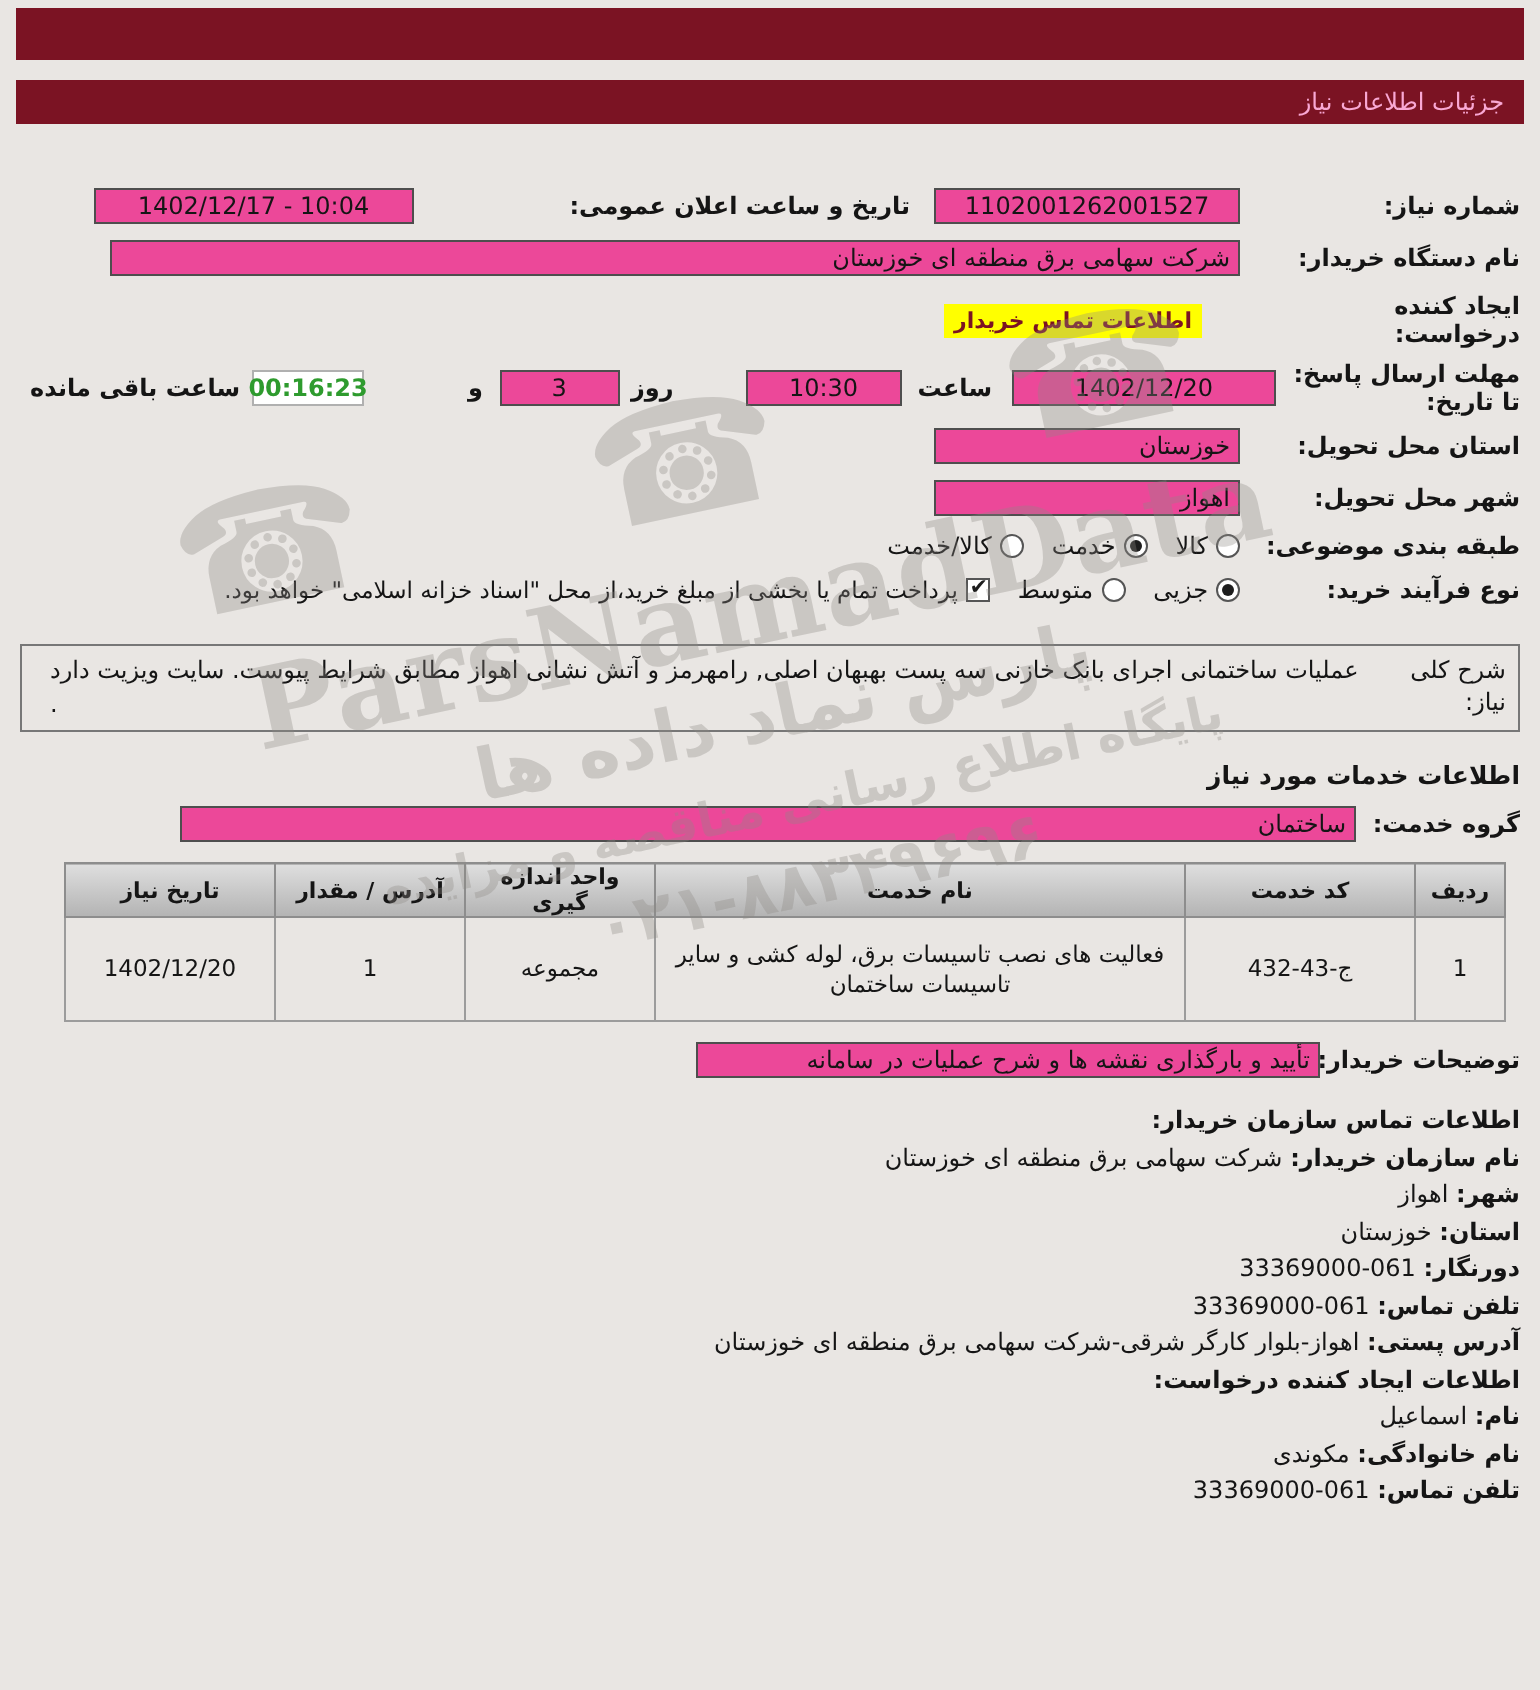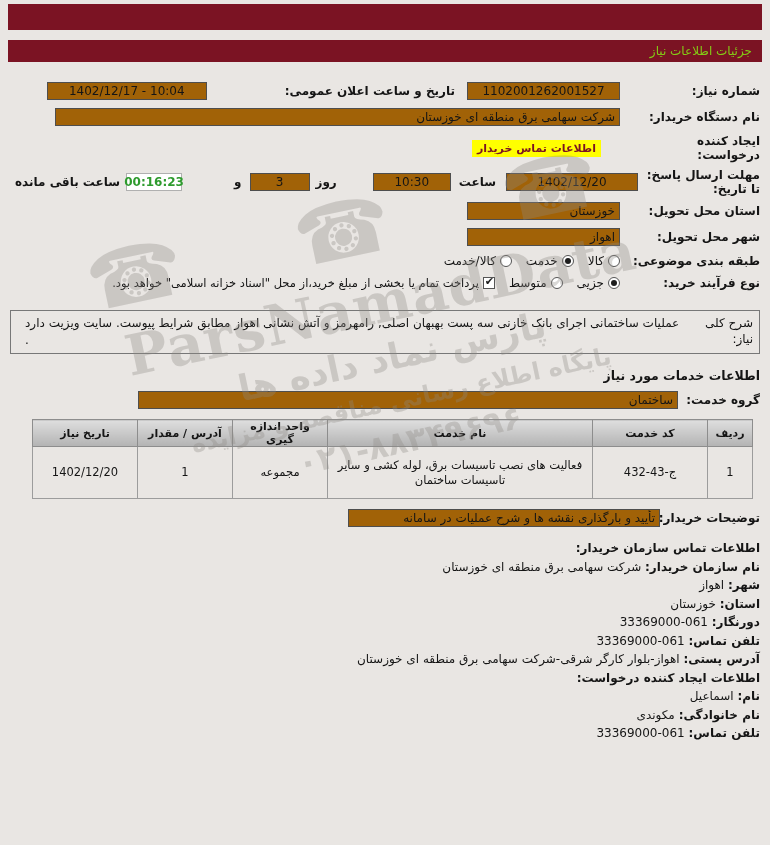--- a/index.html
+++ b/index.html
@@ -1,26 +1,26 @@
 <!DOCTYPE html>
 <html lang="fa" style="--maroon: #7b1323; --highlight_bg: #ffff00; --highlight_text: #7b1323; --countdown: #2e9b2e; --page_bg: #e9e6e3;"><head>
 <meta charset="utf-8">
 <title>جزئیات اطلاعات نیاز</title>
 <style>
   *{box-sizing:border-box;margin:0;padding:0}
   html,body{background:#cfccc9}
   .page{width:770px;height:845px;background:var(--page_bg,#e9e6e3);position:relative;overflow:hidden;
         direction:rtl;font-family:"DejaVu Sans","Liberation Sans",sans-serif;font-size:12px;color:#151515;margin:0 auto}
   .topbar{height:26px;margin:4px 8px 0;background:var(--maroon,#7b1323)}
-  .titlebar{height:22px;margin:10px 8px 0;background:var(--maroon,#7b1323);color:#84cc16;display:flex;align-items:center;padding:0 10px;font-size:12px}
+  .titlebar{height:22px;margin:10px 8px 12px;background:var(--maroon,#7b1323);color:#f9a8d4;display:flex;align-items:center;padding:0 10px;font-size:12px}
   .form{padding:20px 10px 0}
   .row{display:flex;align-items:center;margin-bottom:8px}
   .lbl{font-weight:bold;flex-shrink:0;white-space:nowrap}
   .wrapLbl{white-space:normal;line-height:14px}
-  .inp{background:#a16207;border:1px solid #4e4e4e;height:18px;display:flex;align-items:center;padding:0 4px;
+  .inp{background:#ec4899;border:1px solid #4e4e4e;height:18px;display:flex;align-items:center;padding:0 4px;
        flex-shrink:0;white-space:nowrap;overflow:hidden;font-size:12px}
   .center{justify-content:center}
   .ltr{direction:ltr}
   .link-hl{background:var(--highlight_bg,#ffff00);color:var(--highlight_text,#7b1323);font-weight:bold;font-size:11px;
            height:17px;display:flex;align-items:center;padding:0 5px;flex-shrink:0;cursor:pointer;white-space:nowrap}
   .cd{background:#fff;border:1px solid #b0b0b0;color:var(--countdown,#2e9b2e);font-weight:bold;height:18px;width:56px;
       display:flex;align-items:center;justify-content:center;direction:ltr;font-size:12px;flex-shrink:0}
   .opt{display:flex;align-items:center;margin-left:14px;flex-shrink:0}
   .opt .optlbl{font-weight:normal;margin-right:4px;white-space:nowrap}
   .radio{width:12px;height:12px;border:1px solid #555;border-radius:50%;background:#fff;position:relative;flex-shrink:0}
@@ -136,21 +136,21 @@
 
   <div class="desc-box">
     <span class="desc-lbl">شرح کلی نیاز:</span>
     <div class="desc-text">عملیات ساختمانی اجرای بانک خازنی سه پست بهبهان اصلی, رامهرمز و آتش نشانی اهواز مطابق شرایط پیوست. سایت ویزیت دارد .</div>
   </div>
 
   <div class="section-title">اطلاعات خدمات مورد نیاز</div>
 
   <div class="inline-row">
     <span class="lbl" style="width:82px">گروه خدمت:</span>
-    <span class="inp" style="width:540px">ساختمان</span>
+    <span class="inp" style="width:588px">ساختمان</span>
   </div>
 
   <table class="svc-table">
     <colgroup>
       <col style="width:45px">
         <col style="width:115px">
         <col style="width:265px">
       <col style="width:95px">
         <col style="width:95px">
         <col style="width:105px">

